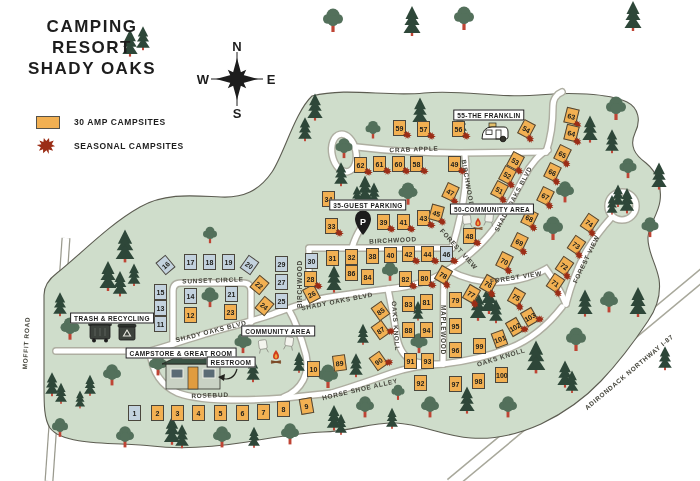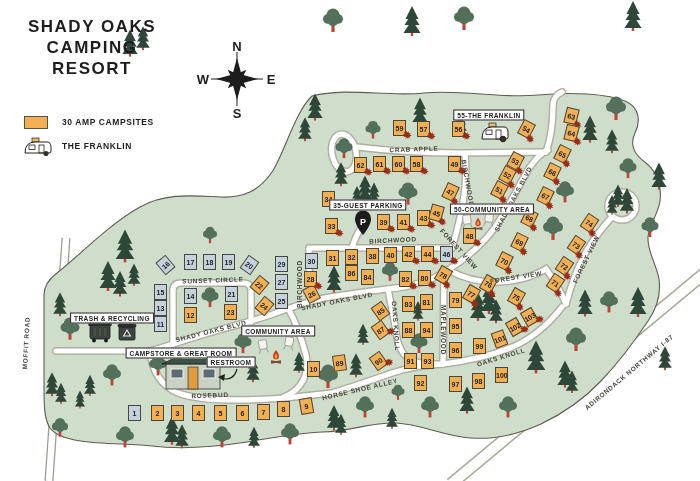--- a/index.html
+++ b/index.html
@@ -2,21 +2,21 @@
 <html><head>
 <meta charset="utf-8">
 <style>
   html,body{margin:0;padding:0;background:#fff;}
   #stage{position:relative;width:700px;height:481px;background:#fff;overflow:hidden;
          font-family:"Liberation Sans",sans-serif;}
   #map-svg{position:absolute;left:0;top:0;}
   .title{position:absolute;left:8px;top:16px;width:168px;text-align:center;color:#1d1d1d;}
   .title .l1{font-size:17px;font-weight:700;letter-spacing:1.5px;line-height:21px;}
   .title .phone{font-size:10px;font-weight:700;letter-spacing:2px;margin-top:7px;}
-  .legend{position:absolute;left:24px;top:110px;}
+  .legend{position:absolute;left:36px;top:110px;}
   .lrow{display:flex;align-items:center;height:24px;}
   .licon{width:38px;display:flex;align-items:center;}
   .ltext{font-size:8.5px;font-weight:700;letter-spacing:0.6px;color:#1d1d1d;white-space:nowrap;}
   .swatch{width:24px;height:13px;border:1px solid #55524a;box-sizing:border-box;}
   .site{position:absolute;width:13px;height:16px;background:#f2b052;border:1px solid #4a463c;
         color:#21211c;font-size:7px;font-weight:700;line-height:15px;text-align:center;
         box-sizing:border-box;}
   .site.amp50{background:#c3d2de;}
   .site .leaf{position:absolute;right:-7px;bottom:-5px;width:10px;height:10px;transform:rotate(25deg);}
   .road-label{position:absolute;font-size:6.5px;font-weight:700;letter-spacing:0.7px;
@@ -678,42 +678,38 @@
       <path d="M246.2,69.8 L242,79 L246.2,88.2 L237,84 L227.8,88.2 L232,79 L227.8,69.8 L237,74 Z" fill="#1d1d1d"></path>
       <path d="M237,58 L241.5,74.5 L258,79 L241.5,83.5 L237,100 L232.5,83.5 L216,79 L232.5,74.5 Z" fill="#1d1d1d"></path>
       <text x="237" y="46" text-anchor="middle" dominant-baseline="central" font-family="Liberation Sans, sans-serif" font-size="13" font-weight="700" fill="#1d1d1d">N</text>
       <text x="237" y="113" text-anchor="middle" dominant-baseline="central" font-family="Liberation Sans, sans-serif" font-size="13" font-weight="700" fill="#1d1d1d">S</text>
       <text x="203" y="79" text-anchor="middle" dominant-baseline="central" font-family="Liberation Sans, sans-serif" font-size="13" font-weight="700" fill="#1d1d1d">W</text>
       <text x="271" y="79" text-anchor="middle" dominant-baseline="central" font-family="Liberation Sans, sans-serif" font-size="13" font-weight="700" fill="#1d1d1d">E</text>
     </g>
   </svg>
 
   <div class="title">
+    <div class="l1">CAMPING RESORT</div>
     <div class="l1">SHADY OAKS</div>
-    <div class="l1">CAMPING RESORT</div>
   </div>
 
   <div class="legend">
     <div class="lrow">
       <span class="licon">
           <span class="swatch" style="background:#f2b052;"></span>
         </span>
       <span class="ltext">30 AMP CAMPSITES</span>
     </div>
     <div class="lrow">
       <span class="licon">
-        <svg width="28" height="20" viewBox="-14 -13 28 20">
-          <rect x="-6" y="-11" width="7" height="4" fill="#e3c06c" stroke="#22221d" stroke-width="0.7"></rect>
-          <path d="M-13,4 Q-13,-7 -3,-7 L9,-7 Q13,-7 13,-2 L13,2 Q13,4 11,4 Z" fill="#ffffff" stroke="#22221d" stroke-width="1"></path>
-          <rect x="-9" y="-4" width="6" height="4.5" fill="none" stroke="#22221d" stroke-width="0.8"></rect>
-          <rect x="1" y="-4" width="5" height="8" fill="none" stroke="#22221d" stroke-width="0.8"></rect>
-          <circle cx="8" cy="4.5" r="2.6" fill="#33332c"></circle>
-        </svg>
+        <svg width="20" height="20" viewBox="0 0 12 12" style="transform:rotate(-15deg);">
+            <path d="M6 1 L6.9 3.2 L9 1.8 L8.6 4.2 L11.4 4 L9.6 5.9 L11.2 7.6 L8.8 7.4 L9.4 9.8 L7 8.5 L6.4 11 L5.6 8.5 L3.2 9.8 L3.8 7.4 L1.2 7.6 L2.8 5.9 L0.8 4 L3.6 4.2 L3 1.8 L5.1 3.2 Z" fill="#9b2d16"></path>
+          </svg>
       </span>
-      <span class="ltext">THE FRANKLIN</span>
+      <span class="ltext">SEASONAL CAMPSITES</span>
     </div>
   </div>
 
   <div id="sites-layer">
       <div class="site amp50" style="left: 128px; top: 405px;">1</div>
       <div class="site" style="left: 151px; top: 405px;">2</div>
       <div class="site" style="left: 171px; top: 405px;">3</div>
       <div class="site" style="left: 192px; top: 405px;">4</div>
       <div class="site" style="left: 214px; top: 405px;">5</div>
       <div class="site" style="left: 236px; top: 405px;">6</div>

